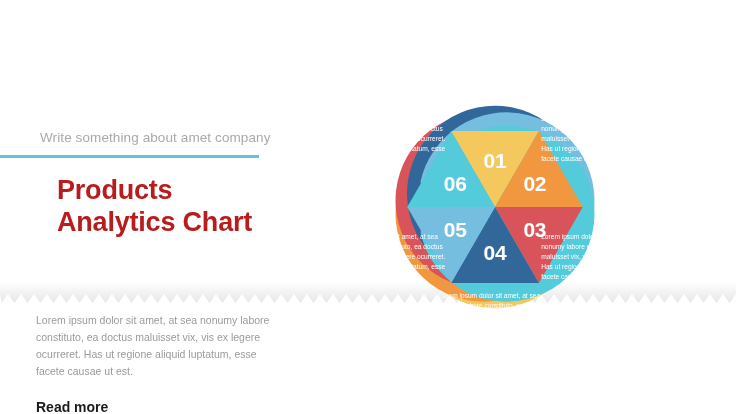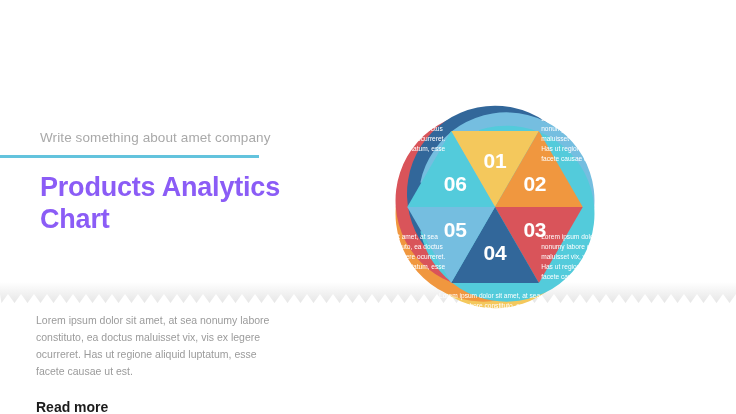--- a/index.html
+++ b/index.html
@@ -42,22 +42,22 @@
     height: 3px;
     background: #63c3dd;
     width: 259px;
     margin-left: -40px;
     margin-bottom: 14px;
   }
   .title {
     font-size: 27px;
     line-height: 1.17;
     font-weight: 700;
-    color: #8b5cf6;
-    margin: 0;
+    color: #b91c1c;
+    margin: 17px;
     letter-spacing: -.2px;
   }
 
   
   .zigzag-wrap {
     position: absolute;
     left: 0;
     top: 282px;
     width: 736px;
     height: 22px;

